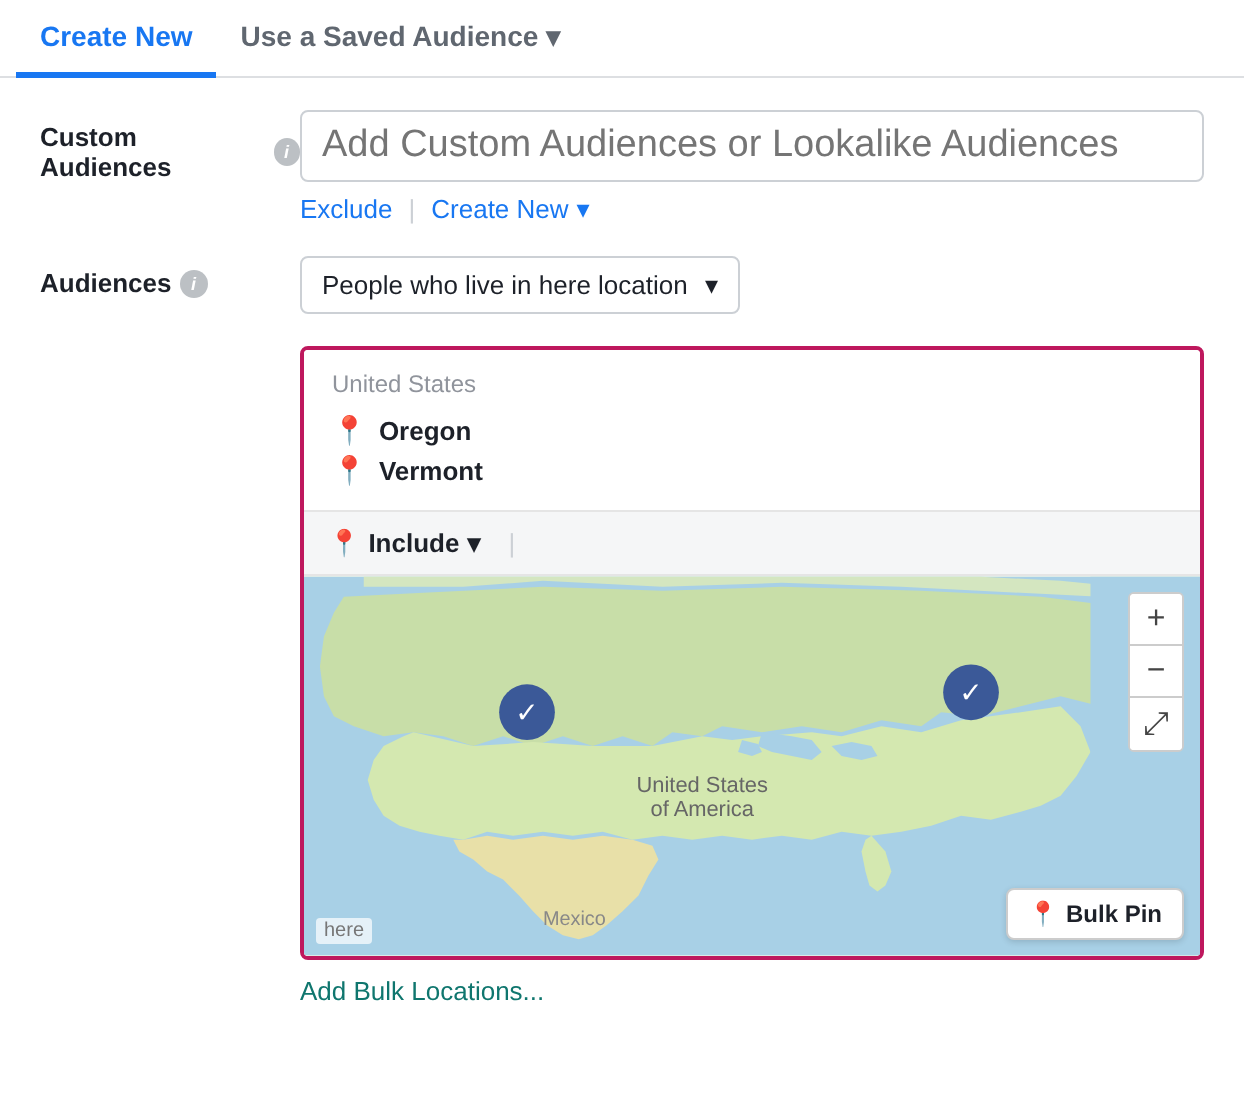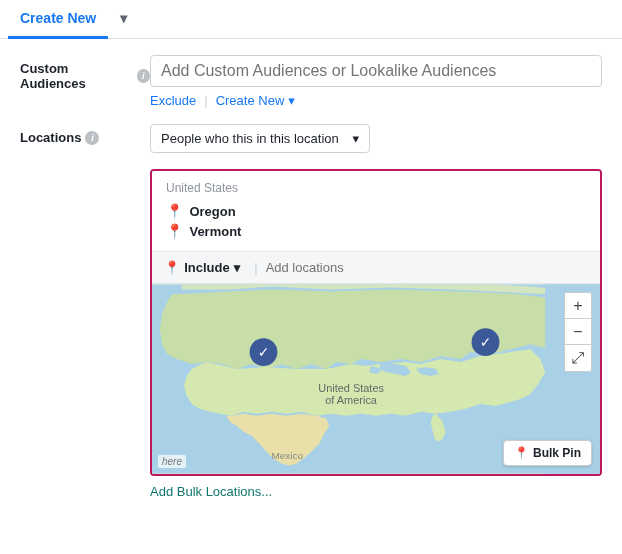--- a/index.html
+++ b/index.html
@@ -78,21 +78,21 @@
     .form-content {
       flex: 1;
     }
 
     
     .audiences-input {
       width: 100%;
       border: 1px solid #ccd0d5;
       border-radius: 4px;
       padding: 6px 10px;
-      font-size: 16px;
+      font-size: 19px;
       color: #90949c;
       background: #fff;
       outline: none;
     }
 
     .audiences-actions {
       display: flex;
       align-items: flex-start;
       gap: 0;
       margin-top: 6px;
@@ -265,38 +265,38 @@
     
     .here-watermark {
       position: absolute;
       bottom: 6px;
       left: 6px;
       font-size: 10px;
       color: #777;
       background: rgba(255,255,255,0.7);
       padding: 1px 4px;
       border-radius: 2px;
-      font-style: italic;
     }
 
     
     .add-bulk-link {
       font-size: 13px;
       color: #0f766e;
       cursor: pointer;
       margin-top: 8px;
       display: inline-block;
     }
   </style>
 </head>
 <body>
 
 <div class="tab-bar">
   <div class="tab active">Create New</div>
   <div class="tab tab-saved">
+    <span>Use a Saved Audience</span>
     <span>▾</span>
   </div>
 </div>
 
 <div class="form-area">
 
   <div class="form-row">
     <div class="form-label">
       <span>Custom Audiences</span>
       <span class="info-icon">i</span>
@@ -309,27 +309,27 @@
         <span class="create-new-btn">
           <span>Create New</span>
           <span>▾</span>
         </span>
       </div>
     </div>
   </div>
 
   <div class="form-row">
     <div class="form-label">
-      <span>Locations</span>
+      <span>Audiences</span>
       <span class="info-icon">i</span>
     </div>
     <div class="form-content">
       
       <div class="location-dropdown">
-        <span>People who this in this location</span>
+        <span>People who live in here location</span>
         <span>▾</span>
       </div>
 
       
       <div class="location-box">
 
         <div class="location-list">
           <div class="location-country">United States</div>
           <div class="location-item">
             <span class="pin-icon">📍</span>
@@ -341,21 +341,20 @@
           </div>
         </div>
 
         <div class="include-bar">
           <span class="pin-icon" style="font-size:13px; margin-right:4px;">📍</span>
           <div class="include-btn">
             <span>Include</span>
             <span>▾</span>
           </div>
           <span class="pipe-sep">|</span>
-          <input type="text" class="add-locations-input" placeholder="Add locations" style="">
         </div>
 
         <div class="map-container">
           
           <svg viewBox="0 0 450 190" class="map-svg" xmlns="http://www.w3.org/2000/svg">
 
             <rect width="450" height="190" fill="#a8d0e6"></rect>
 
             <path d="M30,5 L80,5 L120,2 L180,5 L240,3 L300,5 L360,8 L400,10 L420,15 L430,20 L430,10 L410,5 L380,2 L340,0 L300,0 L260,0 L220,0 L180,0 L140,0 L100,0 L60,0 L30,0 Z" fill="#d4e6c0"></path>
             <path d="M20,10 L60,8 L120,5 L180,7 L240,5 L310,7 L370,10 L410,15 L425,25 L430,40 L420,55 L400,65 L380,60 L360,65 L340,70 L320,68 L310,75 L290,72 L270,78 L250,75 L230,78 L210,75 L200,80 L185,78 L175,85 L160,80 L145,85 L130,80 L115,85 L100,80 L85,85 L70,80 L55,78 L40,80 L25,75 L15,70 L10,60 L8,45 L10,30 L15,18 Z" fill="#c8dea8"></path>

